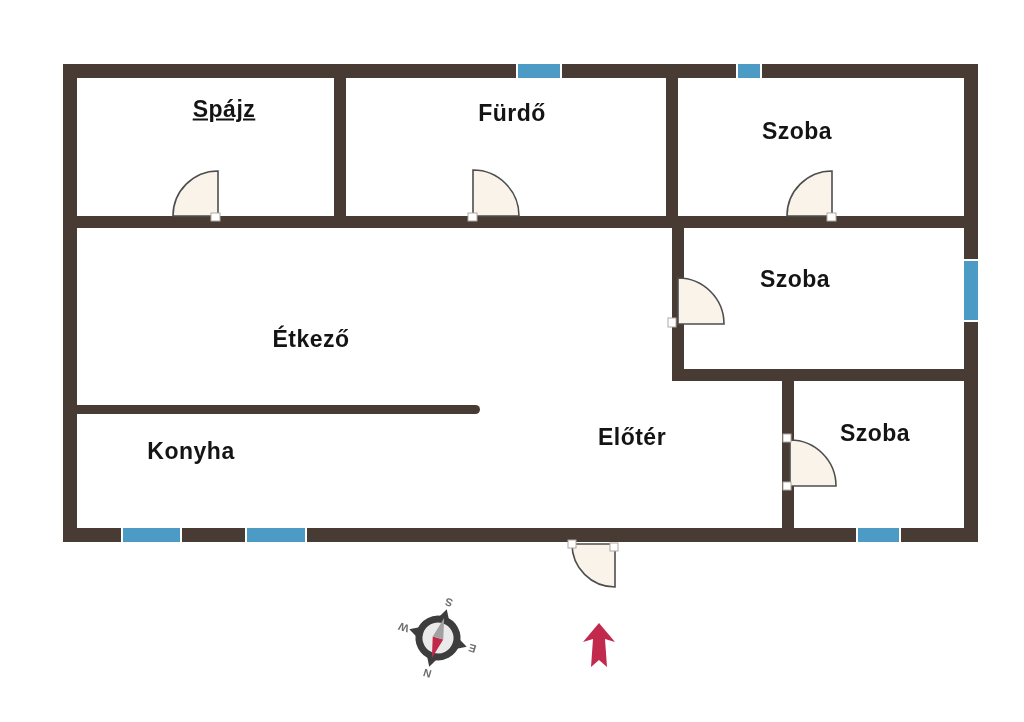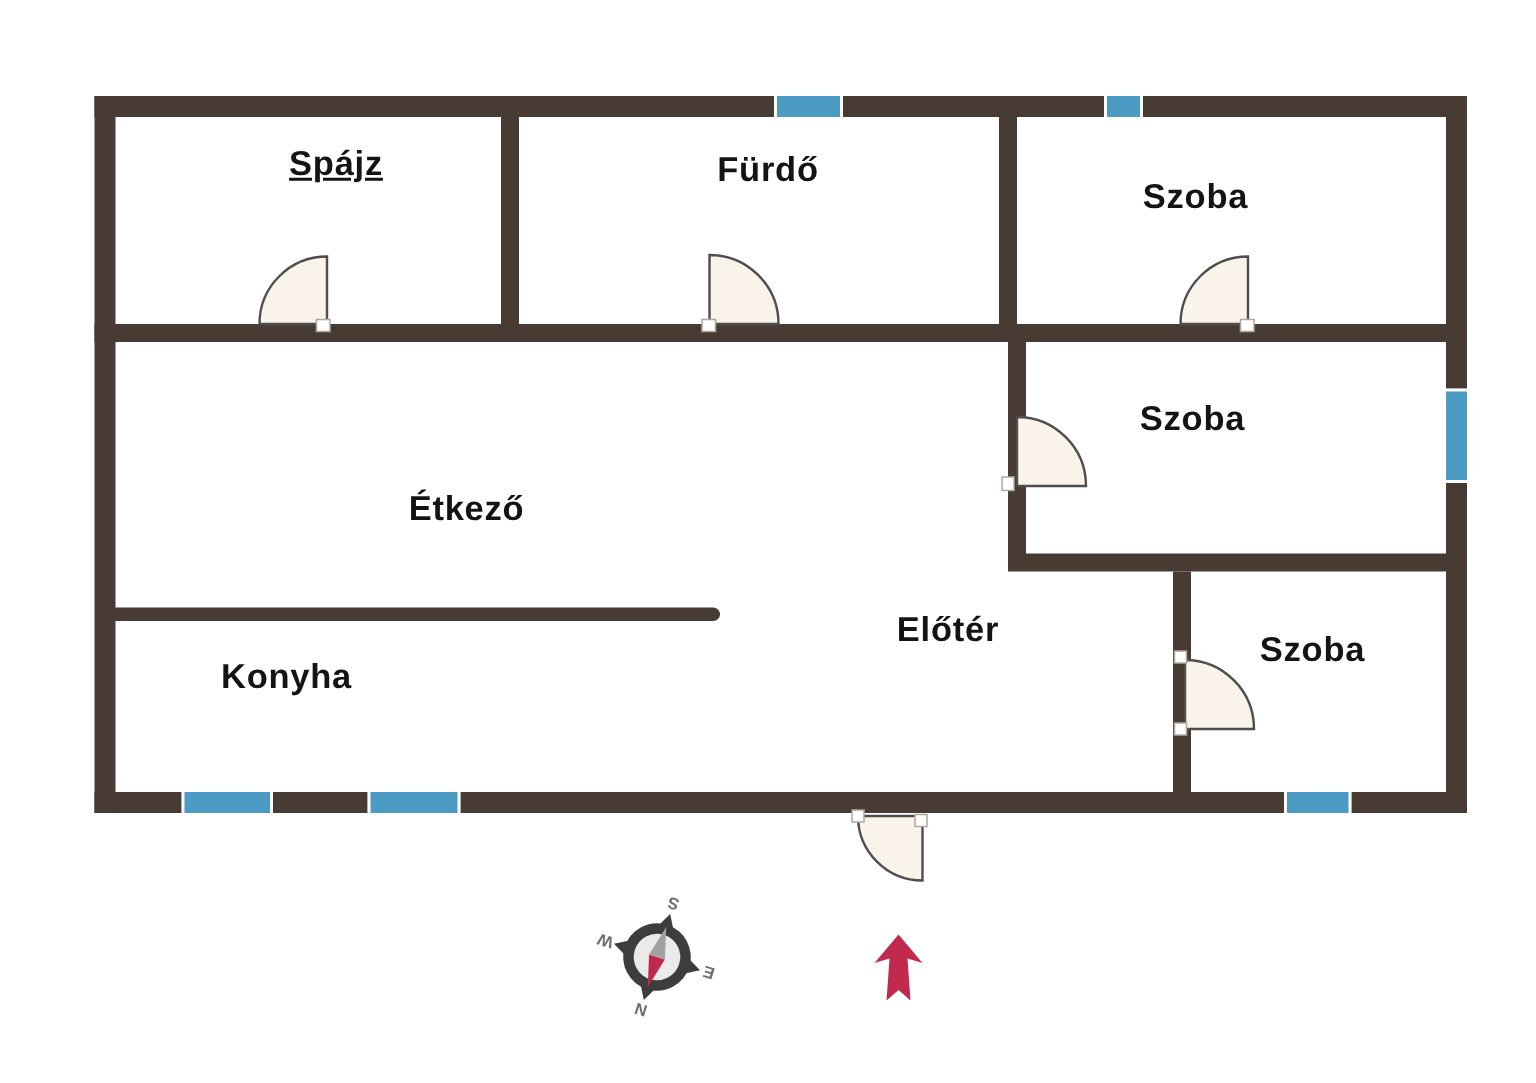--- a/index.html
+++ b/index.html
@@ -93,21 +93,21 @@
     </g>
   </svg>
 
   <div class="room-label" style="left:224px;top:109px;text-decoration:underline;">Spájz</div>
   <div class="room-label" style="left:512px;top:113px;">Fürdő</div>
   <div class="room-label" style="left:797px;top:131px;">Szoba</div>
   <div class="room-label" style="left:795px;top:279px;">Szoba</div>
   <div class="room-label" style="left:875px;top:433px;">Szoba</div>
   <div class="room-label" style="left:311px;top:302px;margin-top:37px;">Étkező</div>
   <div class="room-label" style="left:191px;top:451px;">Konyha</div>
-  <div class="room-label" style="left:632px;top:420px;text-align:right;">Előtér</div>
+  <div class="room-label" style="left:632px;top:437px;text-align:right;">Előtér</div>
 
 
   <svg class="compass" width="84" height="84" viewBox="0 0 84 84">
     <g transform="rotate(197 42 42)">
       <circle cx="42" cy="42" r="19" fill="#eaeaea" stroke="#3d3d3d" stroke-width="7"></circle>
       <g fill="#3d3d3d">
         <polygon points="42,12 36.5,22 47.5,22"></polygon>
         <polygon points="72,42 62,36.5 62,47.5"></polygon>
         <polygon points="42,72 36.5,62 47.5,62"></polygon>
         <polygon points="12,42 22,36.5 22,47.5"></polygon>

